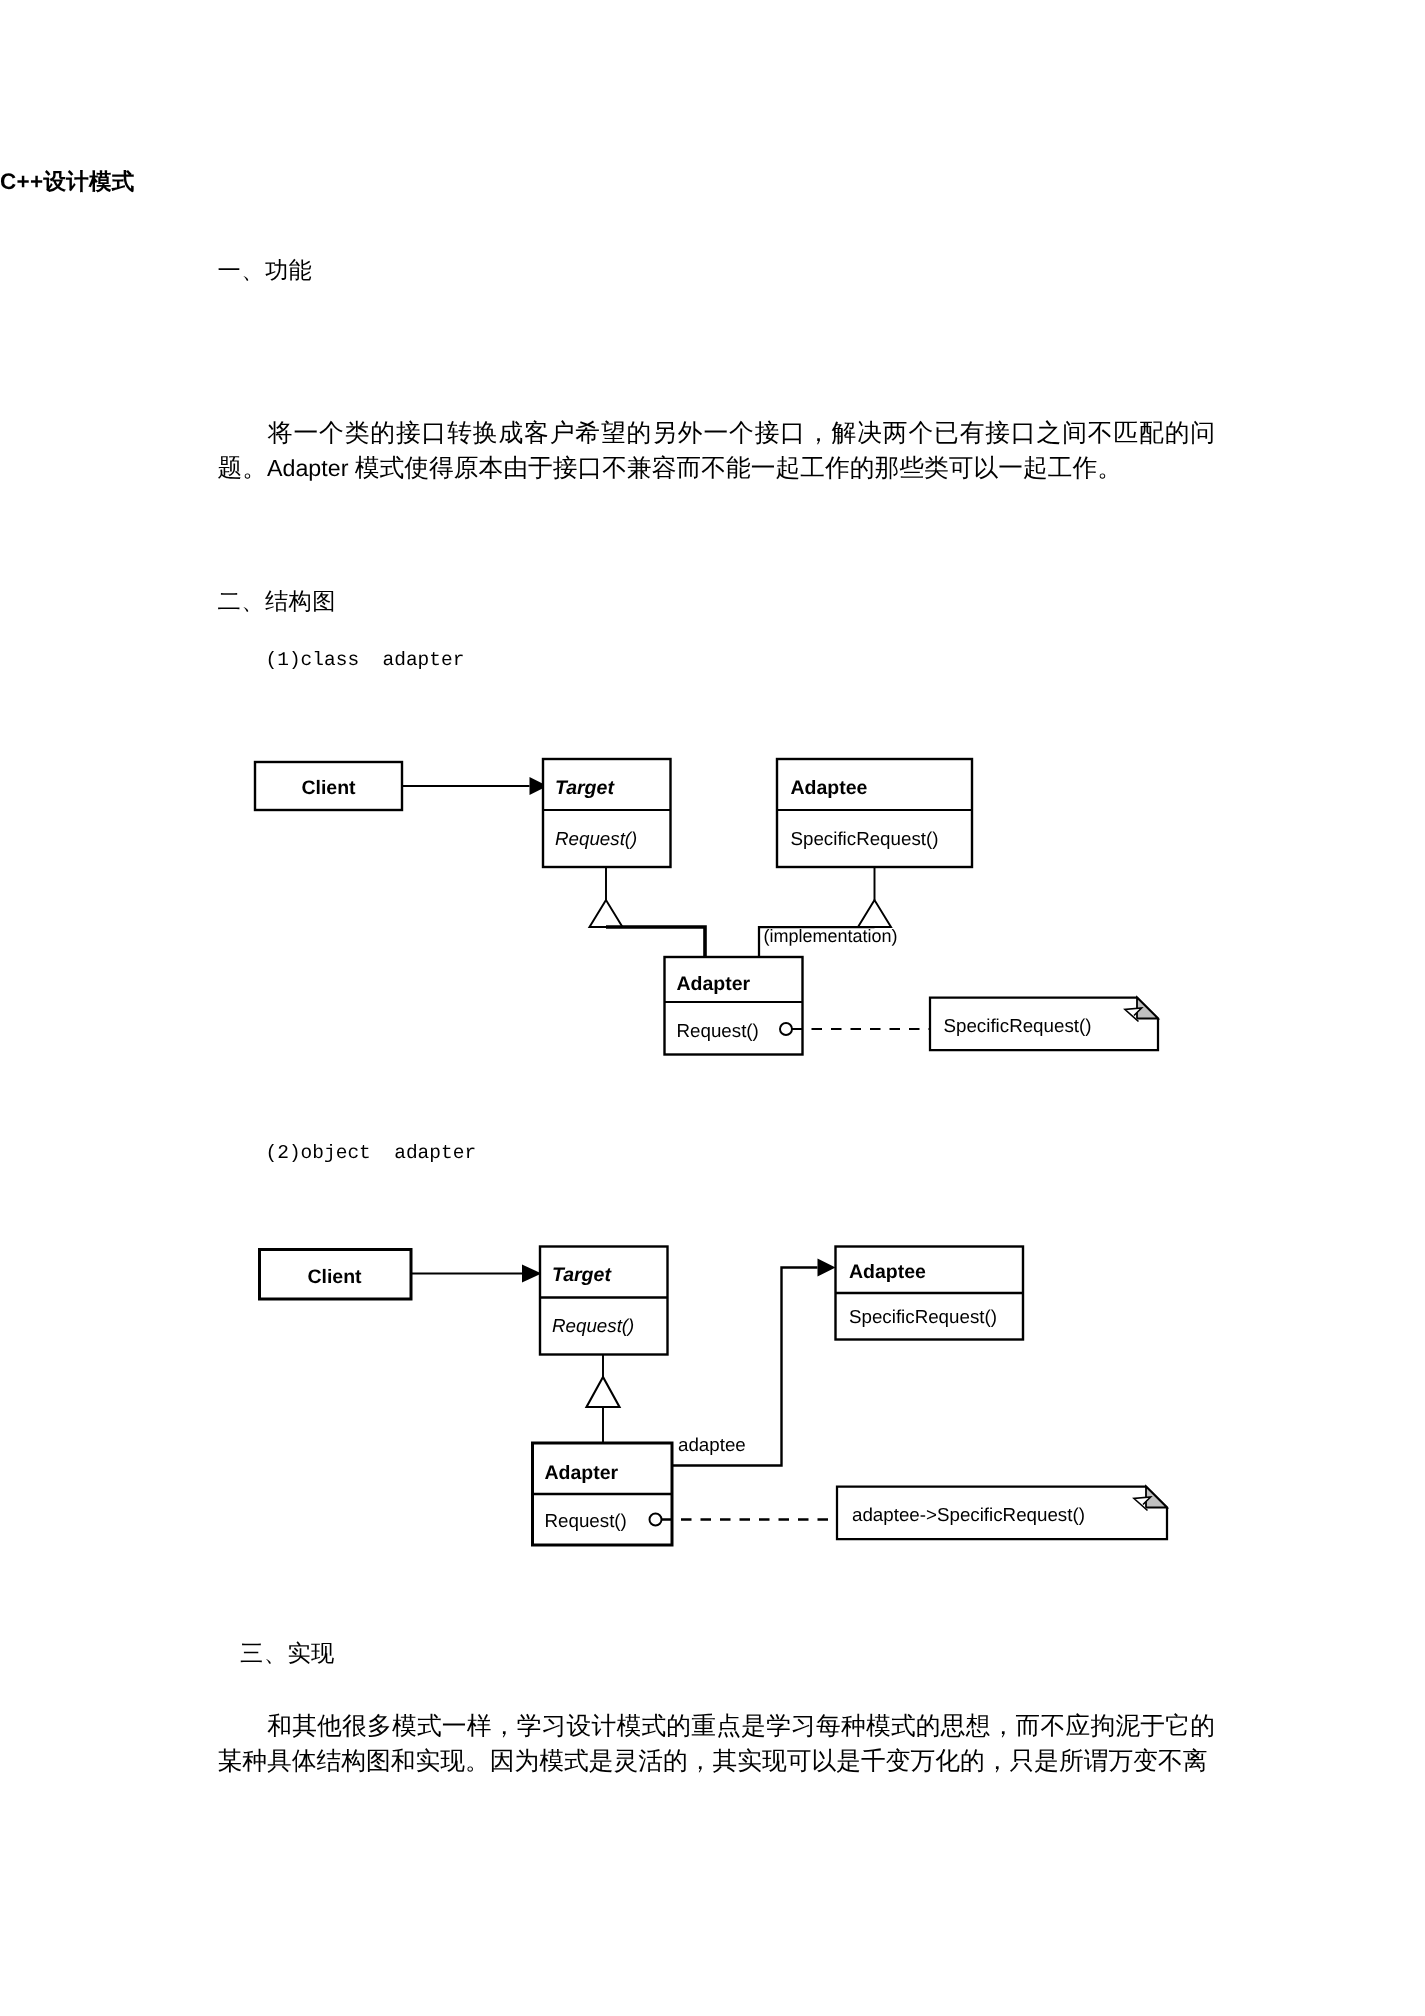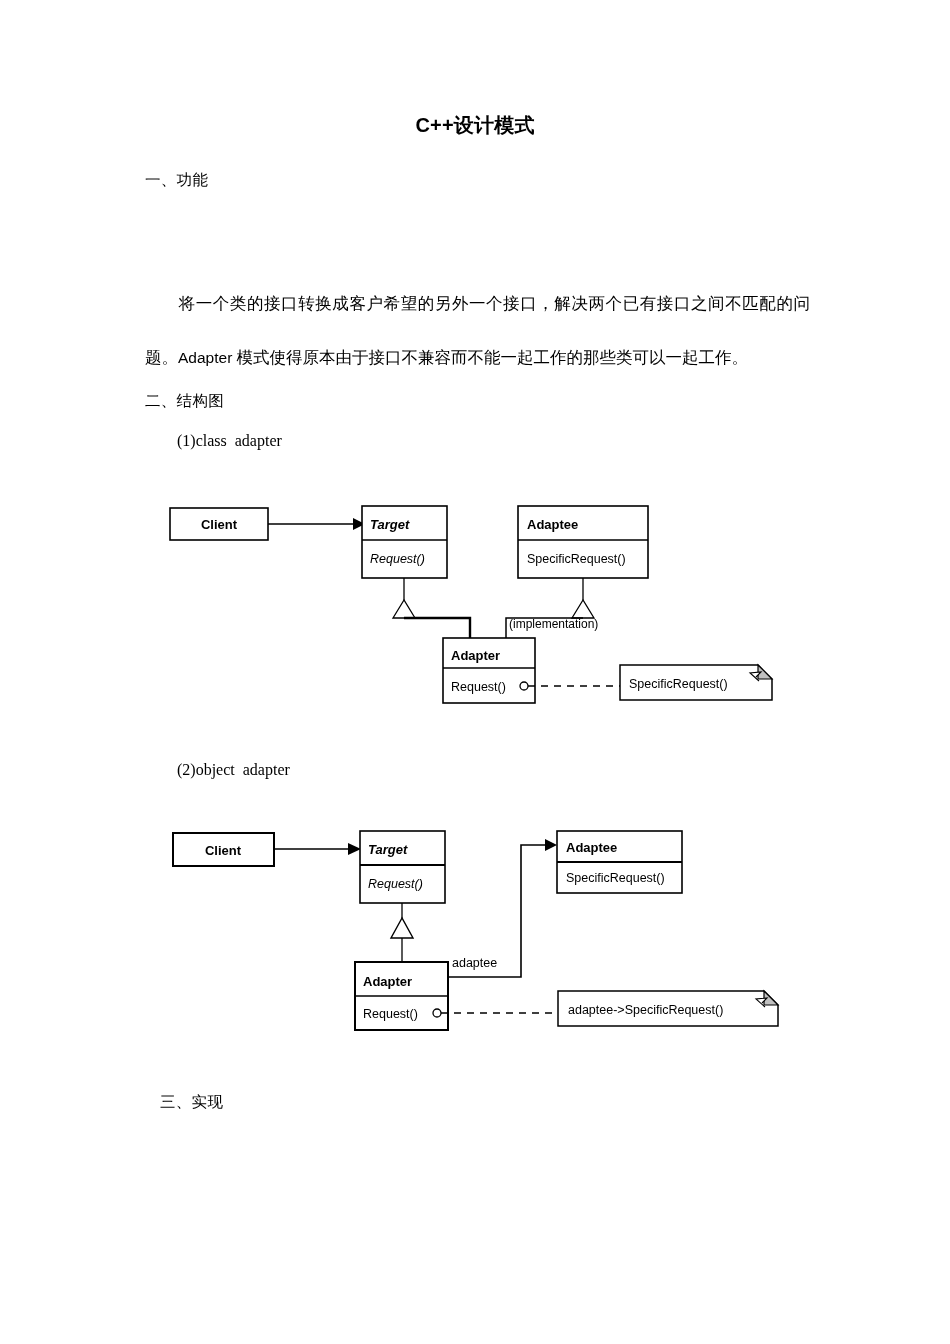--- a/index.html
+++ b/index.html
@@ -18,58 +18,57 @@
     background: #ffffff;
     overflow: hidden;
   }
 
   
   .doc-title {
     position: absolute;
     left: 0;
     top: 112px;
     width: 950px;
-    text-align: center;
     font-family: "Liberation Sans", "DejaVu Sans", sans-serif;
     font-weight: bold;
-    font-size: 20px;
+    font-size: 15px;
     letter-spacing: 0.2px;
   }
   .heading {
     position: absolute;
     font-family: "Liberation Sans", "DejaVu Sans", sans-serif;
     font-weight: normal;
     font-size: 15.5px;
     letter-spacing: 0.3px;
   }
   .h-functions { left: 145px; top: 170px; }
   .h-structure { left: 145px; top: 391px; }
   .h-impl      { left: 160px; top: 1092px; }
 
   .para {
     position: absolute;
     left: 145px;
     width: 665px;
     font-size: 16.5px;
-    line-height: 54px;
+    line-height: 23px;
     text-align: justify;
     text-justify: inter-ideograph;
   }
   .para .indent { display: inline-block; width: 33px; }
   .para .latin {
     font-family: "Liberation Sans", "DejaVu Sans", sans-serif;
     font-size: 15.5px;
   }
   .p-functions { top: 277px; }
   .p-impl      { top: 1139px; }
 
   .caption {
     position: absolute;
-    font-family: Liberation Serif, serif;
-    font-size: 16px;
+    font-family: Liberation Mono, monospace;
+    font-size: 13px;
     white-space: pre;
   }
   .cap-class  { left: 177px; top: 432px; }
   .cap-object { left: 177px; top: 761px; }
 
   
   .diagram {
     position: absolute;
     font-family: "Liberation Sans", "DejaVu Sans", sans-serif;
     text-align: center;
@@ -223,14 +222,17 @@
         <polygon points="604,171 618,185 604,185" fill="#c0c0c0" stroke="#000000" stroke-width="1.2"></polygon>
         <polyline points="602,183 607,178 596,179 605,187" fill="#ffffff" stroke="#000000" stroke-width="1.1"></polyline>
         <text class="uml-text" x="408" y="194">adaptee-&gt;SpecificRequest()</text>
       </g>
 
     </svg>
   </div>
 
   <div class="heading h-impl">三、实现</div>
 
+  <div class="para p-impl">
+    <span class="indent"></span><span>和其他很多模式一样，学习设计模式的重点是学习每种模式的思想，而不应拘泥于它的某种具体结构图和实现。因为模式是灵活的，其实现可以是千变万化的，只是所谓万变不离</span>
+  </div>
 
 </div>
 
 </body></html>

